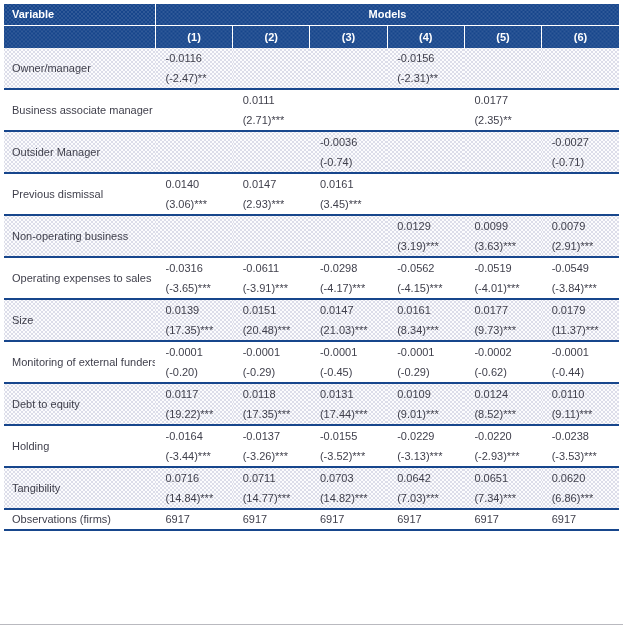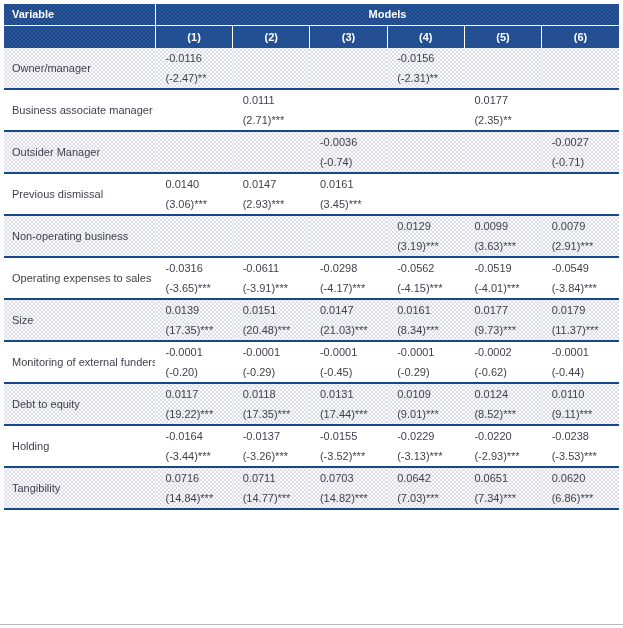--- a/index.html
+++ b/index.html
@@ -371,16 +371,25 @@
           </td>
           <td>
             <div class="ln">0.0651</div>
             <div class="ln">(7.34)***</div>
           </td>
           <td>
             <div class="ln">0.0620</div>
             <div class="ln">(6.86)***</div>
           </td>
         </tr>
+        <tr class="footer-row">
+          <td class="row-label">Observations (firms)</td>
+          <td>6917</td>
+          <td>6917</td>
+          <td>6917</td>
+          <td>6917</td>
+          <td>6917</td>
+          <td>6917</td>
+        </tr>
       </tbody>
   </table>
   <div class="bottom-edge"></div>
 </div>
 
 </body></html>

